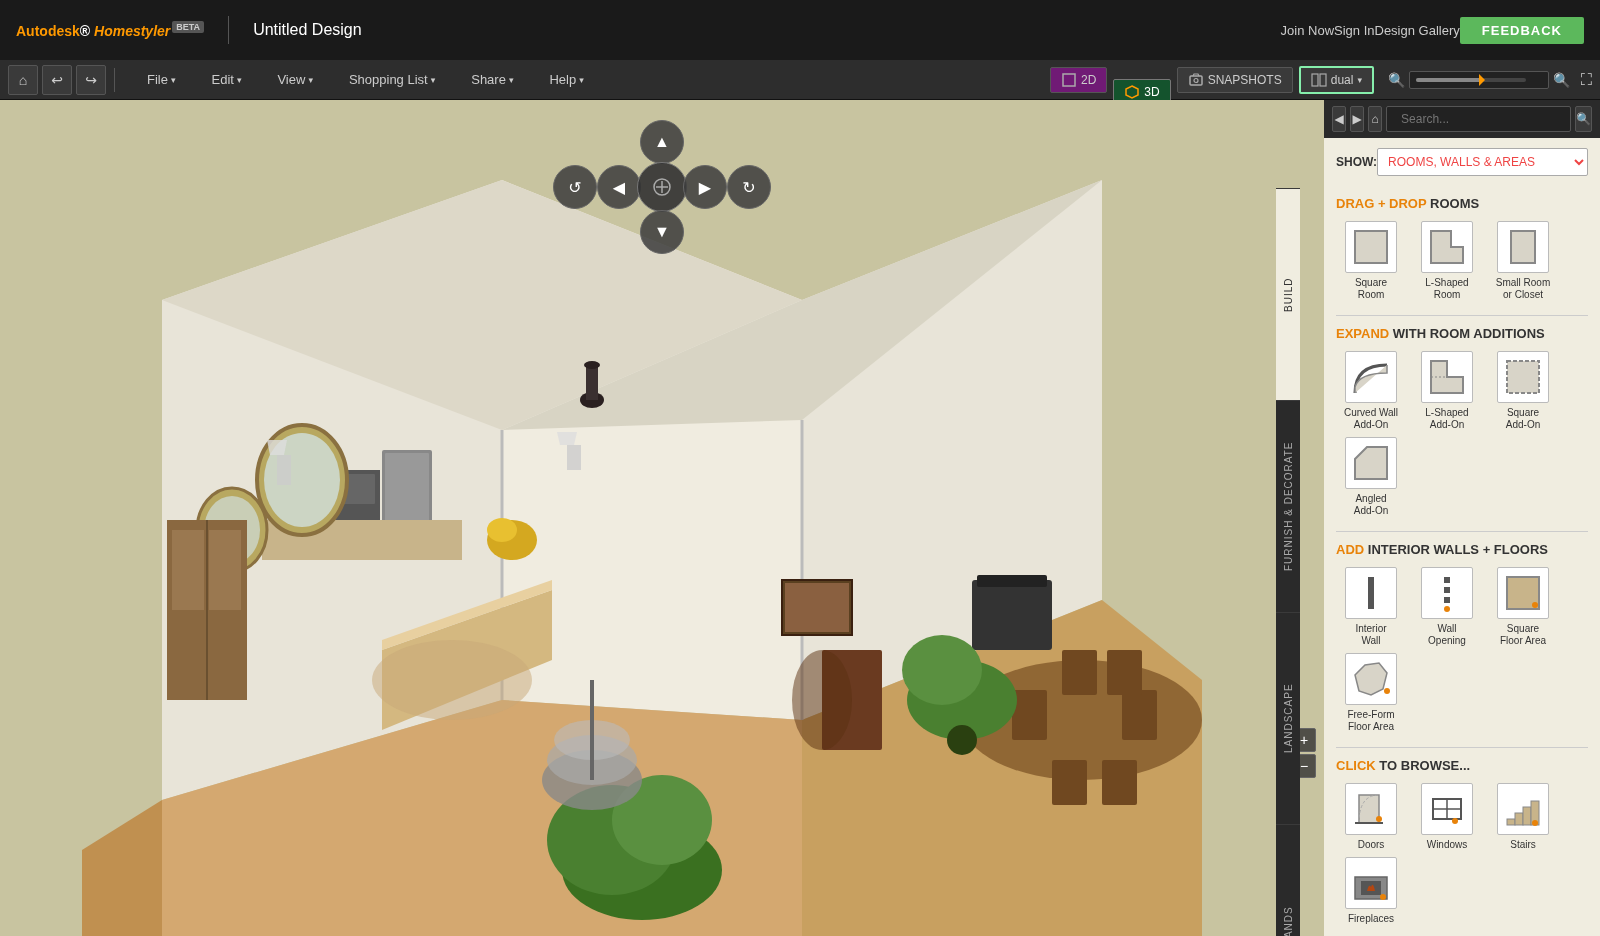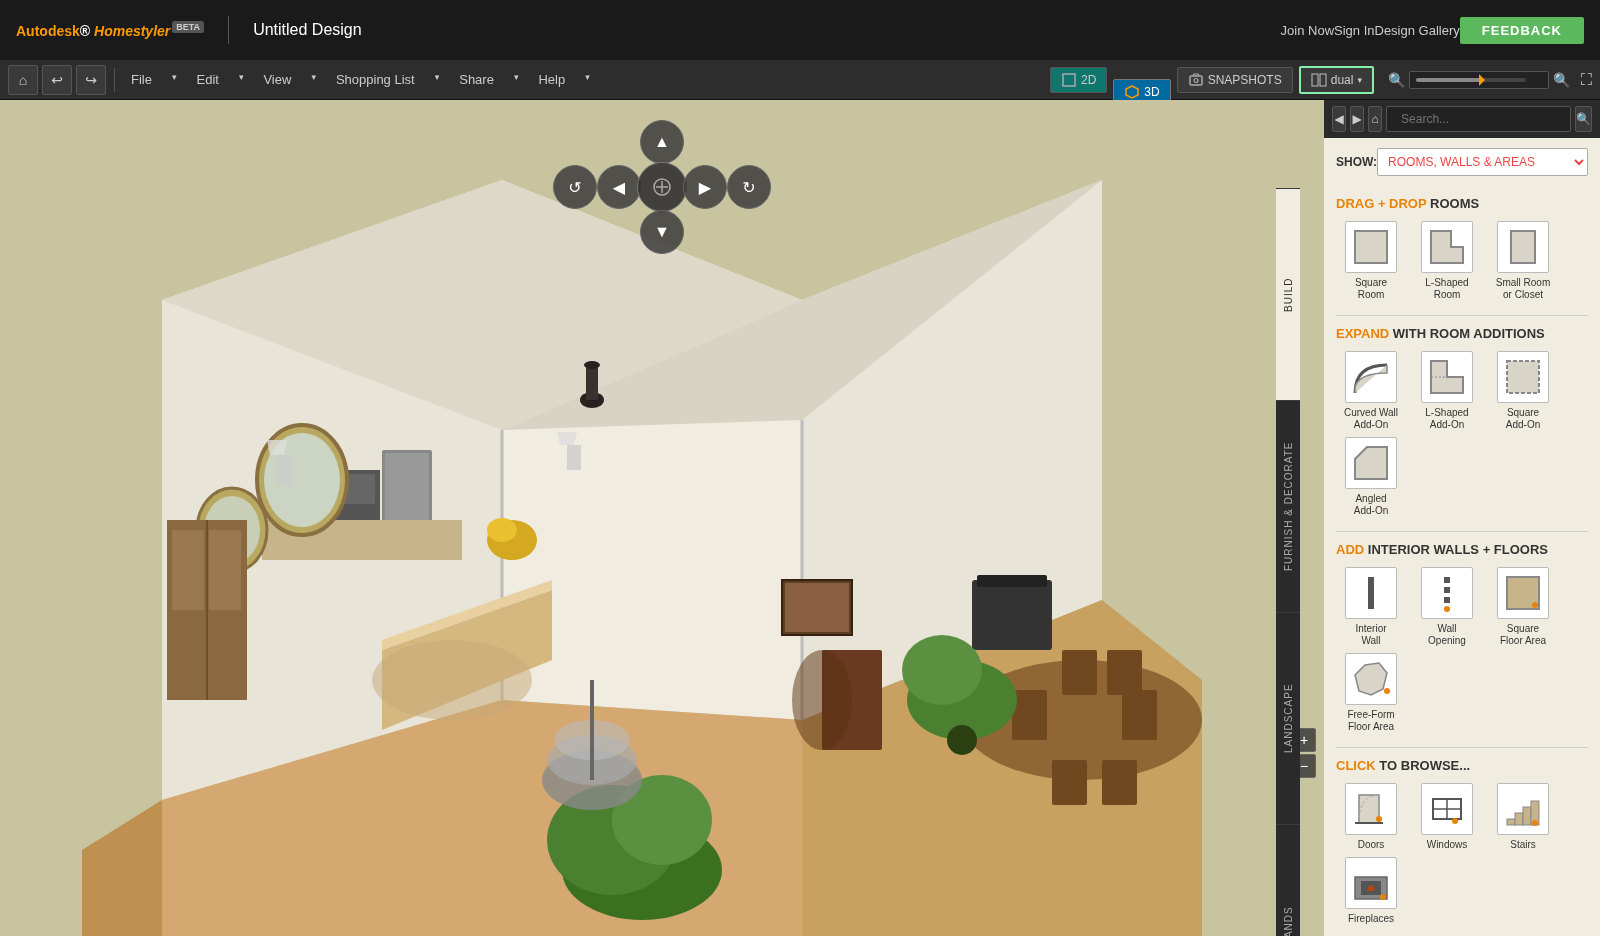--- a/index.html
+++ b/index.html
@@ -95,46 +95,48 @@
       height: 24px;
       background: #555;
       margin: 0 4px;
     }
     .menu-item {
       color: #ccc;
       font-size: 13px;
       padding: 4px 8px;
       cursor: pointer;
       display: flex;
-      gap: 20px;
-      border-radius: 2px;
+      align-items: center;
+      gap: 3px;
+      border-radius: 2px;
+      margin-left: 16px;
     }
     .menu-arrow { font-size: 9px; }
 
     
     #view-toggle {
       margin-left: auto;
       display: flex;
       align-items: center;
       gap: 6px;
     }
     .view-btn {
       display: flex;
       align-items: center;
       gap: 4px;
       padding: 4px 10px;
       border: 1px solid #555;
       border-radius: 2px;
       cursor: pointer;
       font-size: 12px;
       color: #ccc;
-      background: #0f766e;
+      background: #701a75;
     }
     .view-btn.active {
-      background: #0369a1;
+      background: #14532d;
       color: #fff;
       border-color: #777;
       margin-top: 25px;
     }
     #snapshots-btn {
       display: flex;
       align-items: center;
       gap: 4px;
       padding: 4px 10px;
       border: 1px solid #555;

